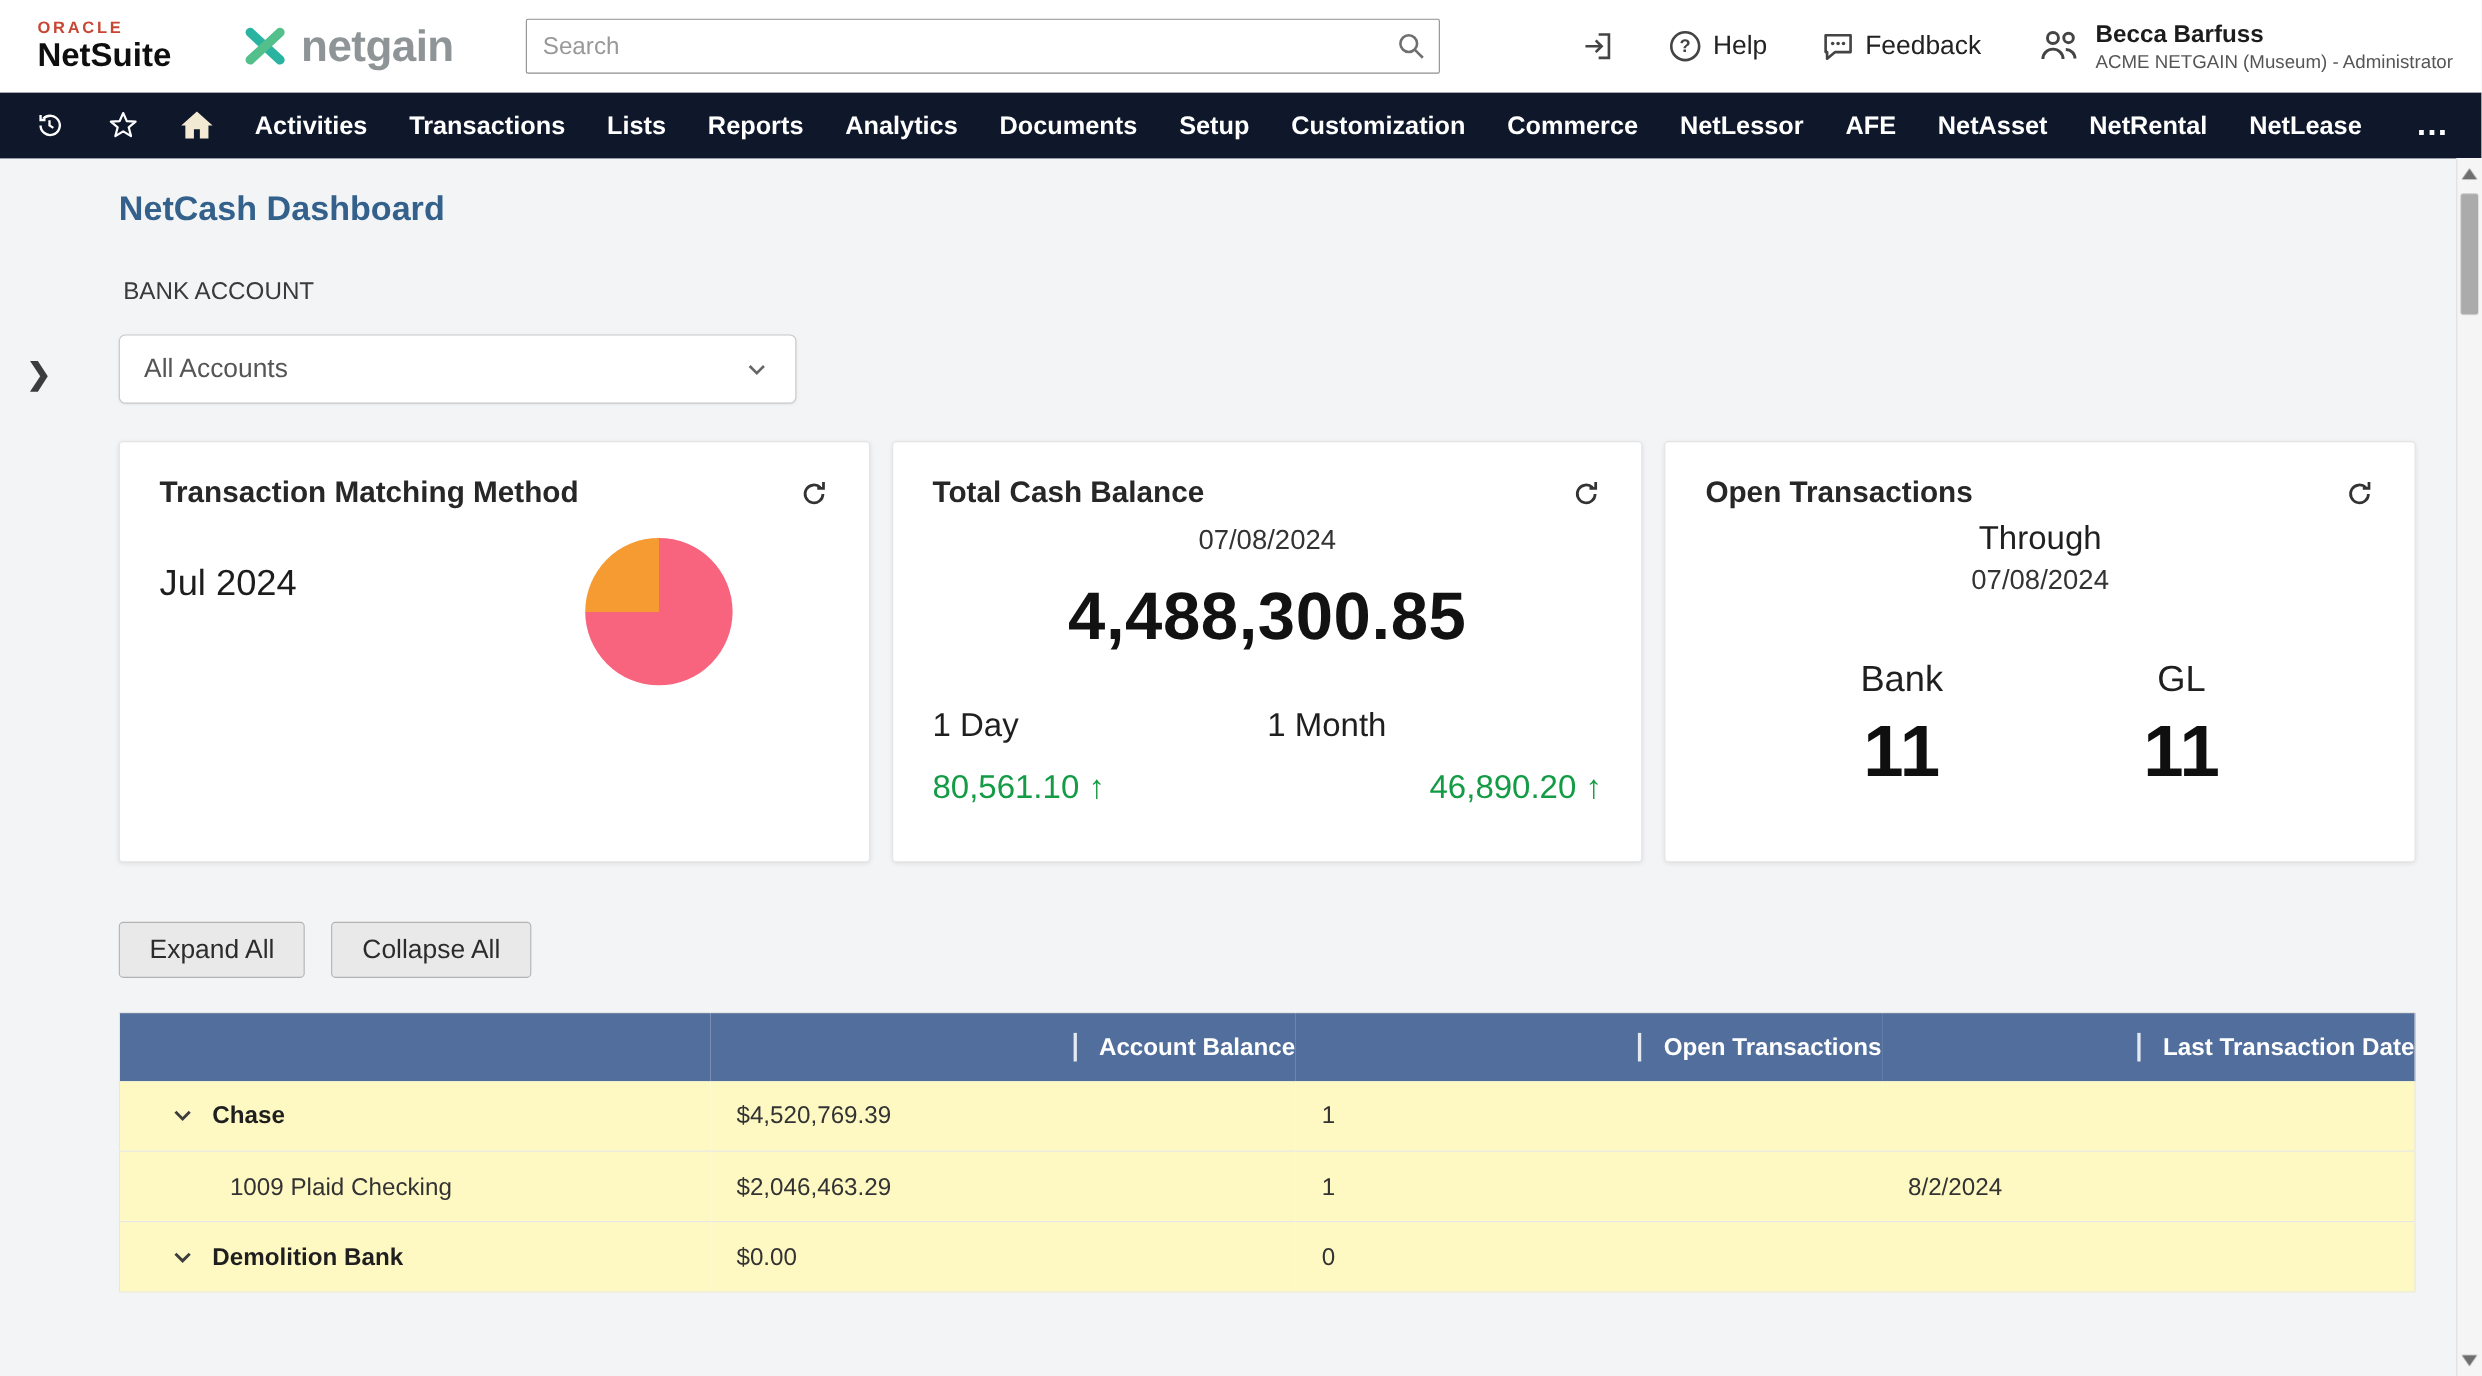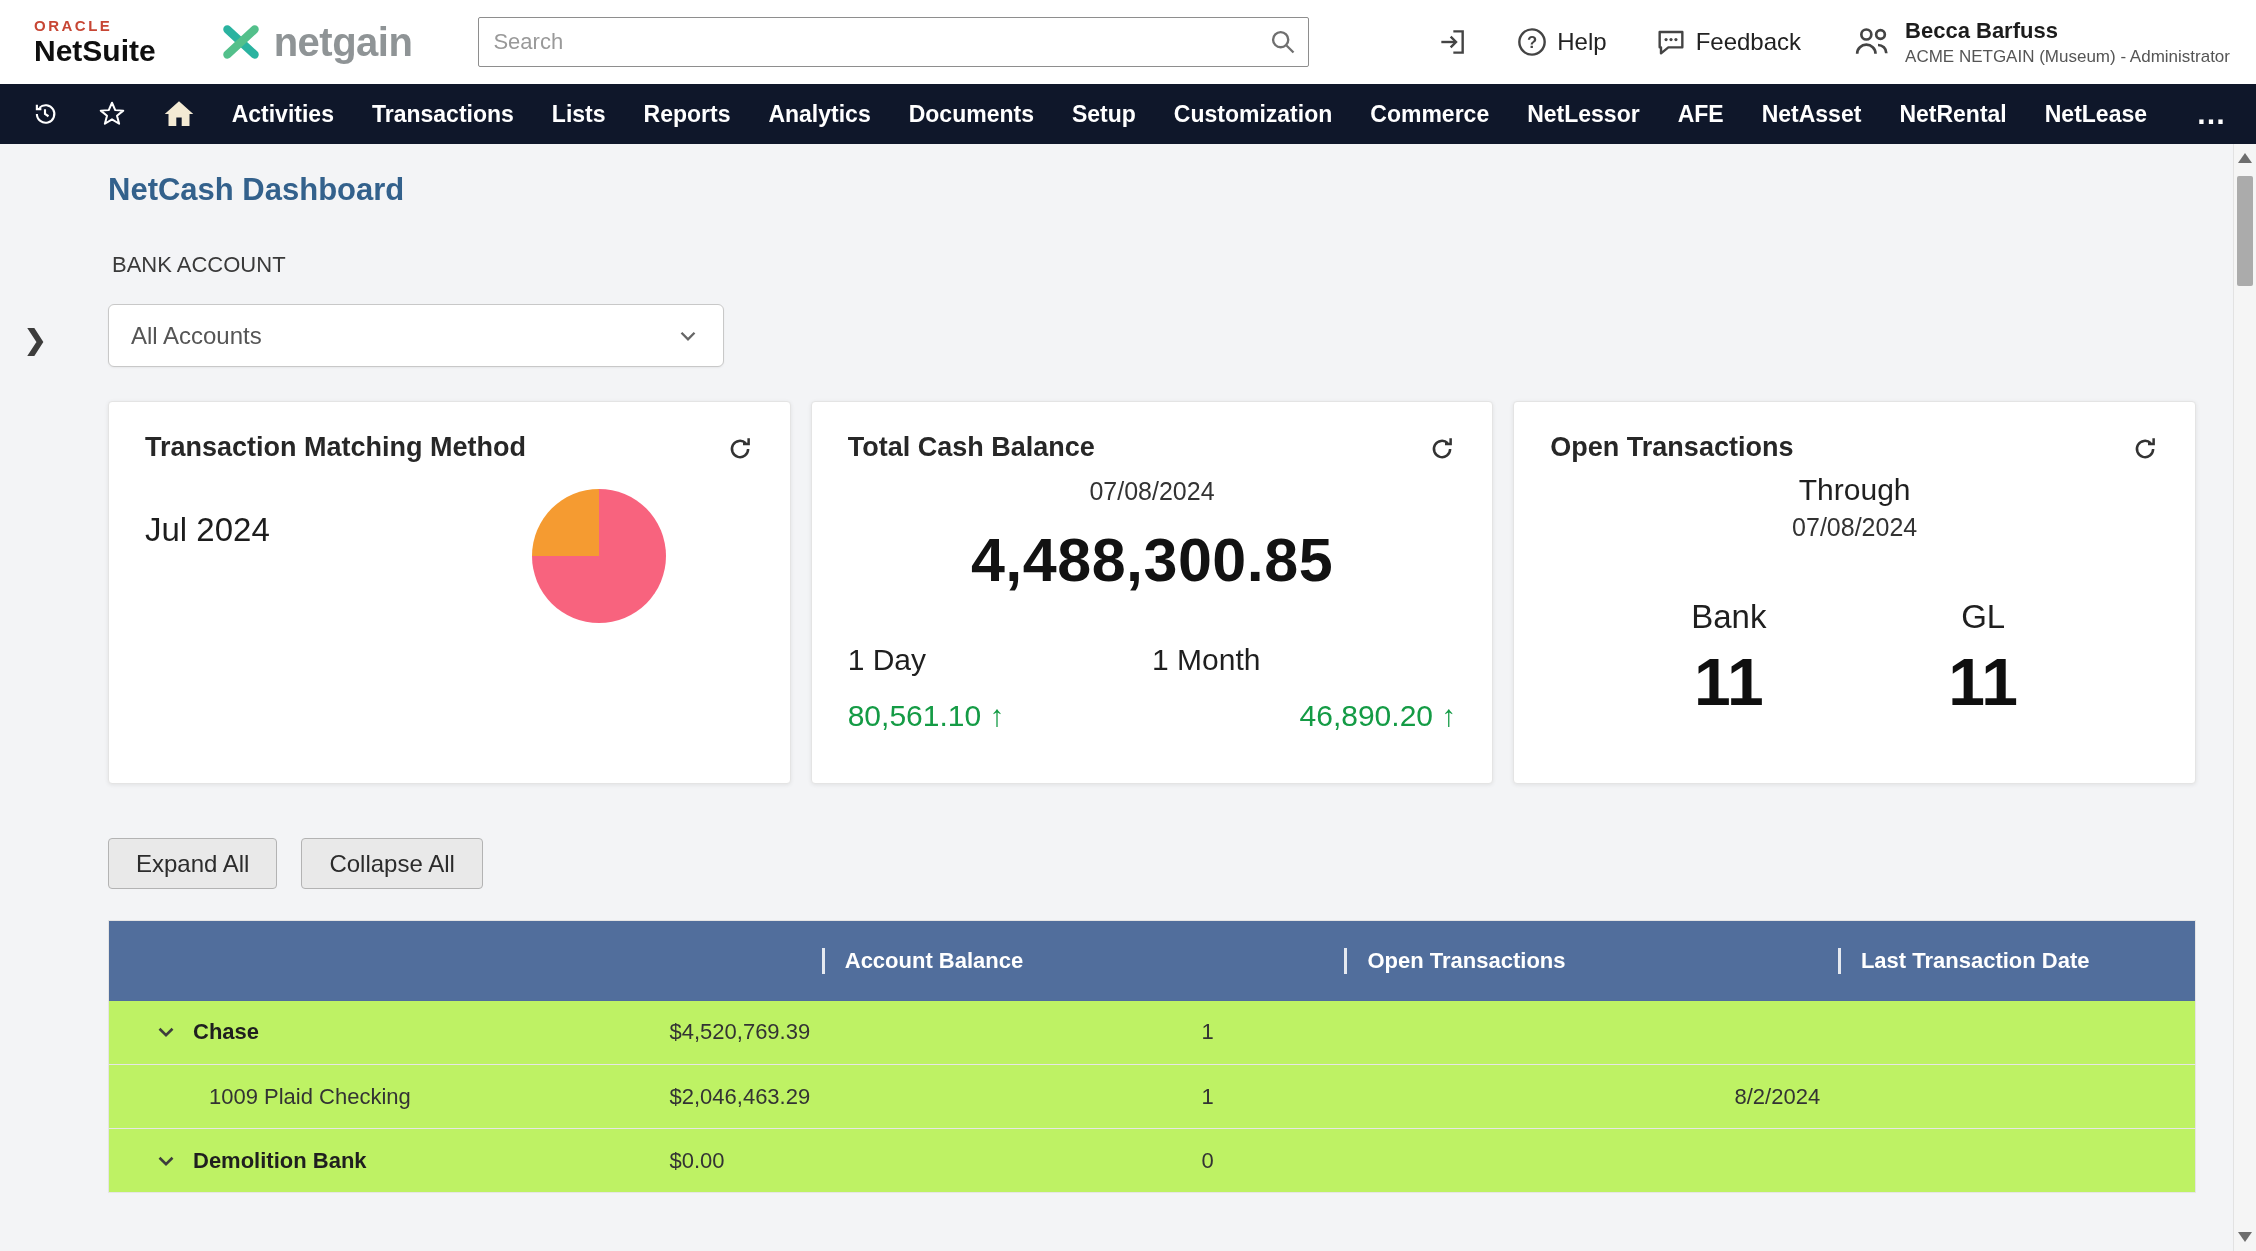--- a/index.html
+++ b/index.html
@@ -73,24 +73,24 @@
   .stat { text-align: center; }
   .stat-label { font-size: 33px; color: #1f1f1f; }
   .stat-value { font-size: 66px; font-weight: 700; color: #0f0f0f; margin-top: 8px; }
 
   
   .actions-row { display: flex; gap: 24px; margin: 54px 0 0 108px; }
   .btn { background: #e9e9e9; border: 1px solid #b3b3b3; border-radius: 4px; font-size: 24px; color: #2c2c2c; padding: 0 27px; height: 51px; cursor: pointer; font-family: "Liberation Sans", sans-serif; }
 
   
   .accounts-table { border-collapse: collapse; width: 2088px; margin: 31px 0 0 108px; table-layout: fixed; background: #fff; border: 1px solid #e4e4e4; }
-  .accounts-table thead th { background: #516e9c; height: 80px; color: #fff; font-size: 22px; font-weight: 600; text-align: center; padding-left: 22px; }
+  .accounts-table thead th { background: #516e9c; height: 62px; color: #fff; font-size: 22px; font-weight: 600; text-align: right; padding-left: 22px; }
   .th-handle { display: inline-block; width: 3px; height: 26px; background: rgba(255,255,255,0.85); margin-right: 20px; vertical-align: middle; cursor: col-resize; }
   .th-label { vertical-align: middle; }
-  .accounts-table tbody td { height: 64px; font-size: 22px; color: #333; border-bottom: 1px solid #e6e6e6; padding-left: 24px; background: #bef264; }
+  .accounts-table tbody td { height: 64px; font-size: 22px; color: #333; border-bottom: 1px solid #e6e6e6; padding-left: 24px; background: #fef9c3; }
   .td-name { padding-left: 0 !important; }
   .name-parent { display: flex; align-items: center; gap: 14px; padding-left: 44px; font-weight: 600; color: #1f1f1f; }
   .name-child { padding-left: 100px; font-weight: 400; color: #333; }
   .row-chevron { width: 26px; height: 26px; cursor: pointer; flex: none; }
 
   
   .scrollbar { position: fixed; top: 144px; right: 0; bottom: 0; width: 23px; background: #f5f5f5; border-left: 1px solid #e2e2e2; }
   .scroll-up { position: absolute; top: 9px; left: 4px; width: 0; height: 0; border-left: 7px solid transparent; border-right: 7px solid transparent; border-bottom: 10px solid #6e6e6e; cursor: pointer; }
   .scroll-down { position: absolute; bottom: 9px; left: 4px; width: 0; height: 0; border-left: 7px solid transparent; border-right: 7px solid transparent; border-top: 10px solid #6e6e6e; cursor: pointer; }
   .scroll-thumb { position: absolute; top: 32px; left: 3px; width: 16px; height: 110px; background: #ababab; border-radius: 2px; cursor: grab; }

